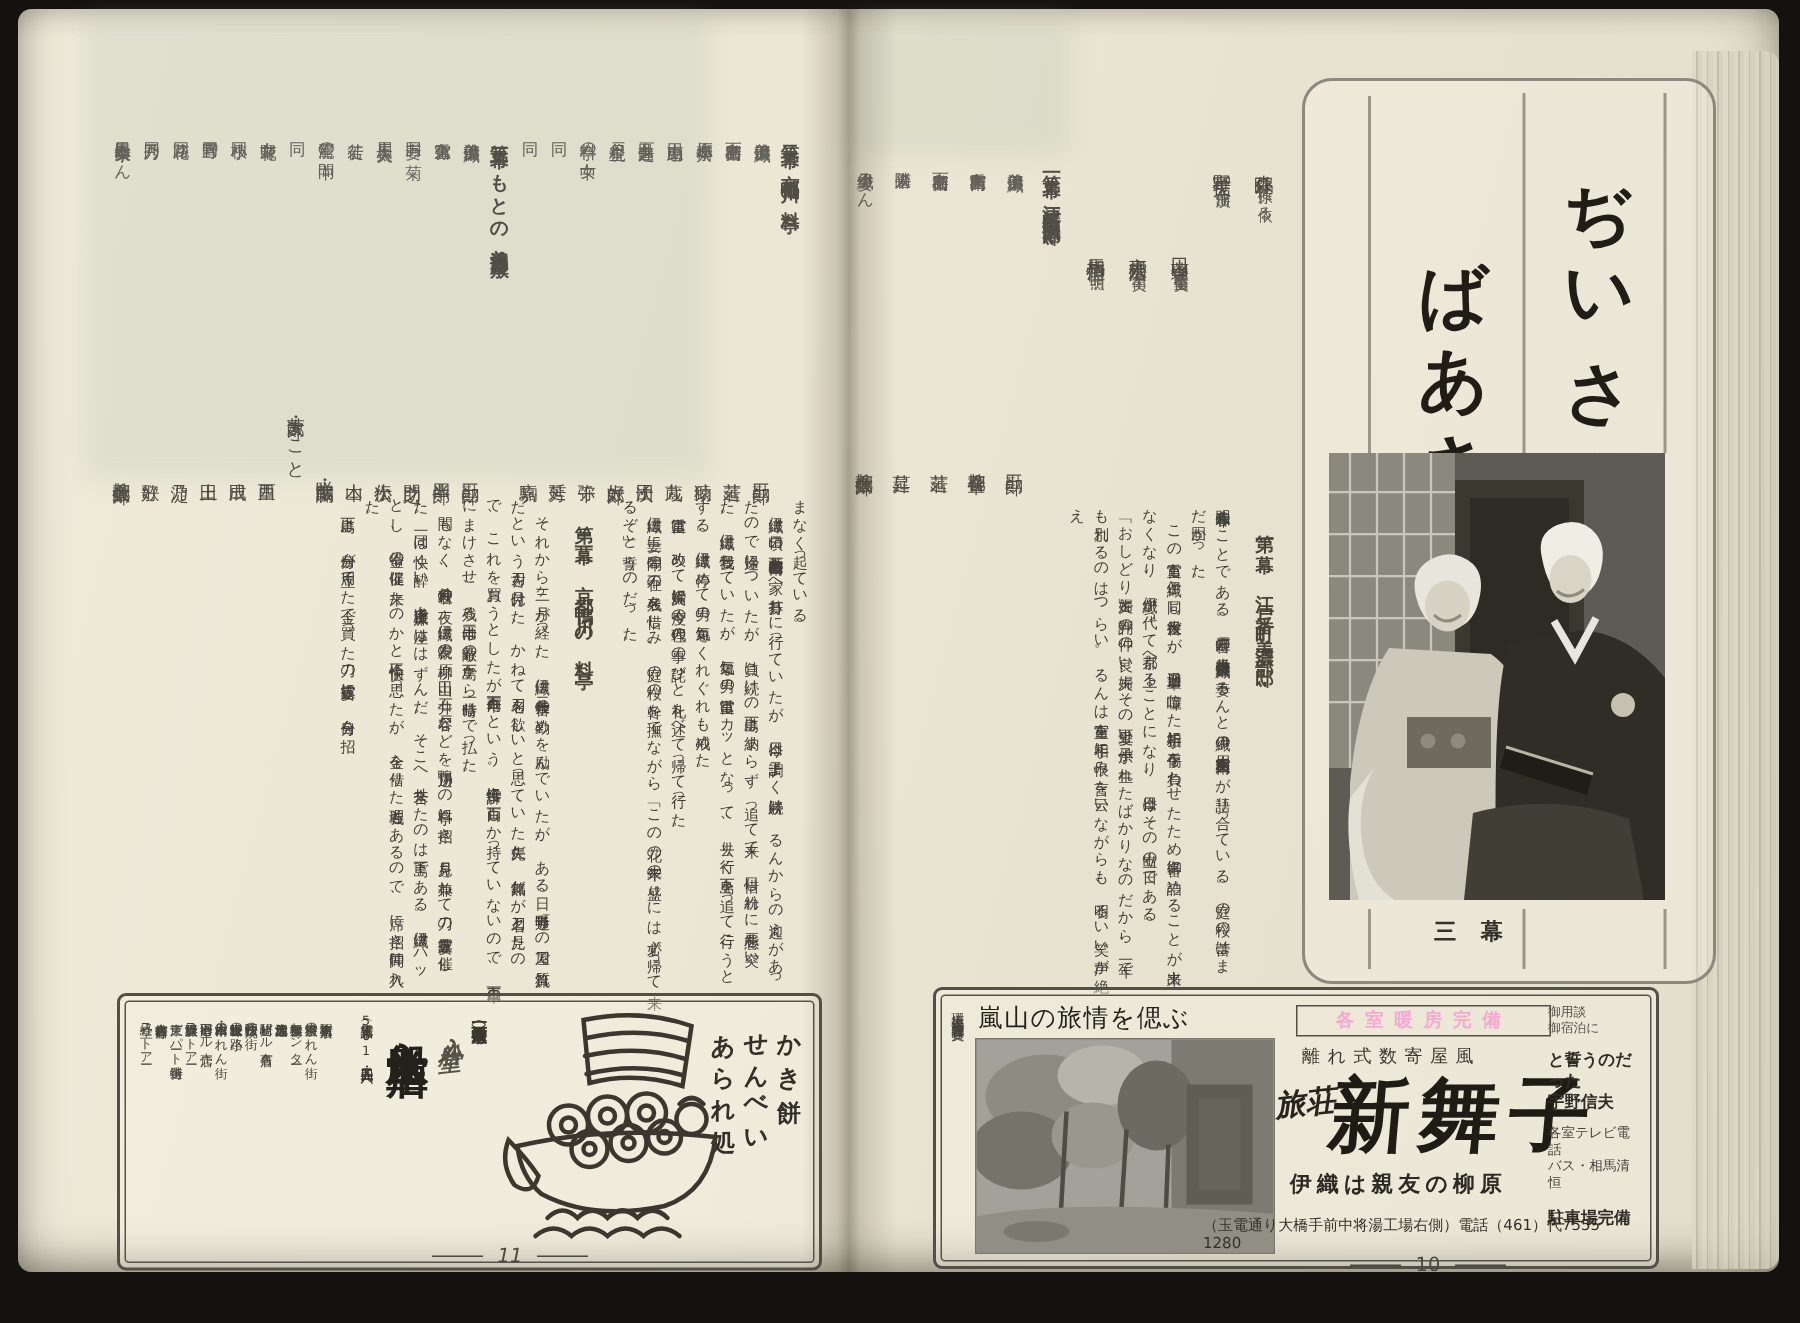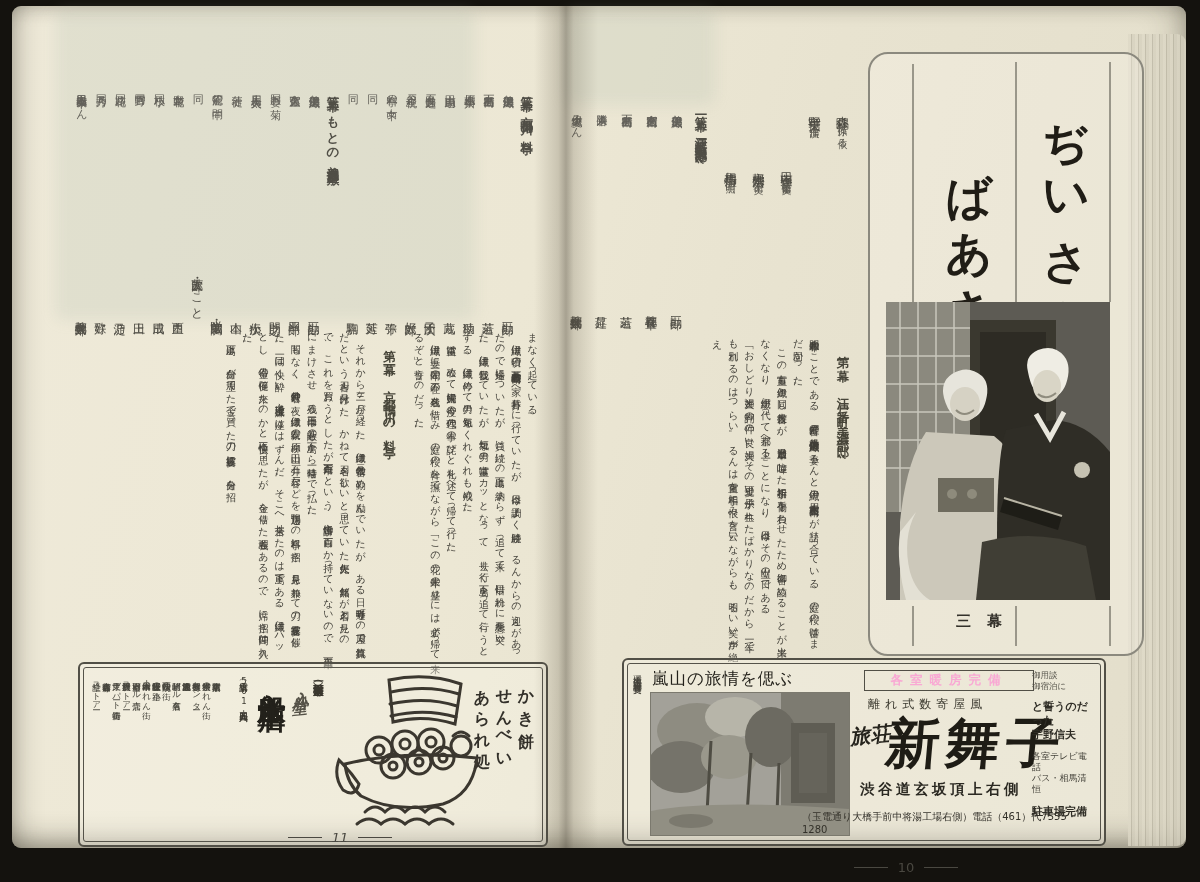--- a/index.html
+++ b/index.html
@@ -56,21 +56,21 @@
   .c1{left:166px;top:38px;} .c2{left:69px;top:86px;}
   .stage-photo{position:absolute;left:16px;top:248px;width:224px;height:298px;background:#63615a;overflow:hidden;}
   .caption{position:absolute;left:52px;top:558px;width:96px;text-align:right;font-size:15px;letter-spacing:16px;
            color:#33312a;font-weight:bold;}
 
   
   .pagenum{position:absolute;display:flex;align-items:center;justify-content:center;gap:10px;z-index:2;
            font-size:13px;color:#4a4841;}
   .dash{display:inline-block;width:34px;height:1.5px;background:#4a4841;}
   .pn-left{left:275px;top:830px;width:130px;font-style:italic;}
-  .pn-right{left:841px;top:836px;width:130px;margin-top:24px;}
+  .pn-right{left:887px;top:836px;width:130px;}
 
   
   .ad{position:absolute;border:2px solid #514f46;border-radius:6px;z-index:2;background:rgba(250,247,236,.35);}
   .ad::before{content:"";position:absolute;inset:3px;border:1px solid #55534a;border-radius:3px;pointer-events:none;}
   .ad-left{left:78px;top:662px;width:466px;height:181px;}
   .ad-right{left:622px;top:658px;width:480px;height:184px;}
 
   
   .product{position:absolute;top:14px;writing-mode:vertical-rl;text-orientation:upright;font-size:16px;font-weight:bold;
            color:#33302a;letter-spacing:3px;transform:skewY(-3deg);}
@@ -402,21 +402,21 @@
         <rect x="140" y="30" width="44" height="80" fill="#5f5d54"></rect>
         <rect x="148" y="40" width="28" height="60" fill="#83817636"></rect>
         <path d="M0 118 Q60 106 198 116 L198 142 L0 142 Z" fill="#918f83"></path>
         <ellipse cx="40" cy="128" rx="22" ry="7" fill="#7b796e"></ellipse>
       </svg>
     </div>
     <span class="boxedline">各室暖房完備</span>
     <span class="styleline">離れ式数寄屋風</span>
     <span class="ryoso">旅荘</span>
     <span class="bigname">新舞子</span>
-    <span class="loc">渋谷道玄坂頂上右側</span>
+    <span class="loc">伊織は親友の柳原</span>
     <span class="dirs">（玉電通り大橋手前中将湯工場右側）電話（461）代7555・1280</span>
     <div class="services">
       <span class="svc svc-s">
           <span class="l1">御用談</span>
           <span class="l2">御宿泊に</span>
         </span>
       <span class="svc svc-b">
           <span class="l1">と誓うのだった</span>
           <span class="l2">宇野信夫</span>
         </span>

